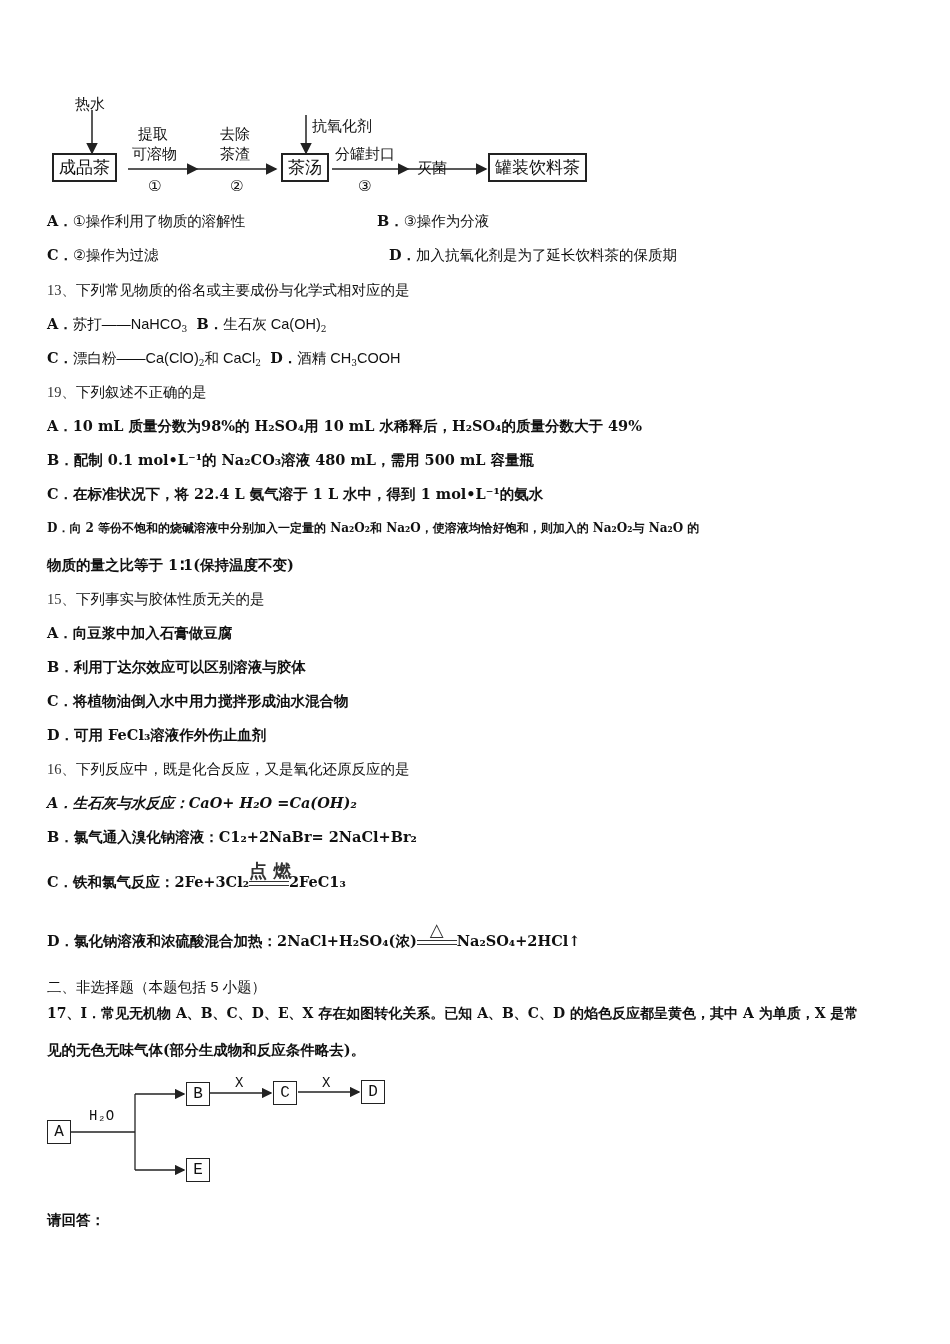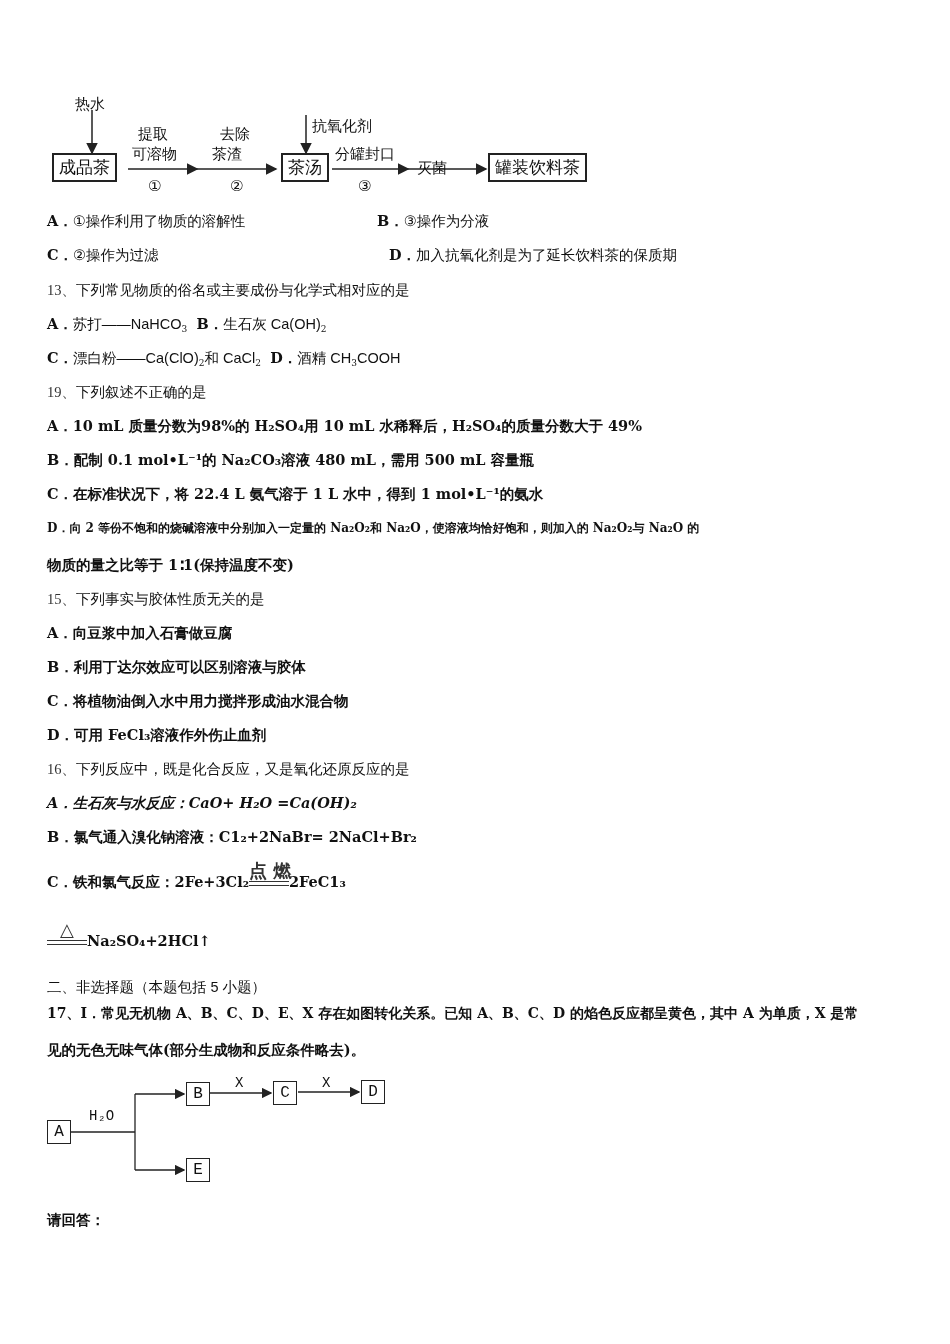--- a/index.html
+++ b/index.html
@@ -43,21 +43,21 @@
   </svg>
   <div class="fbox" style="left:12px;top:58px;">成品茶</div>
   <div class="fbox" style="left:241px;top:58px;">茶汤</div>
   <div class="fbox" style="left:448px;top:58px;">罐装饮料茶</div>
   <div class="flbl" style="left:35px;top:0px;">热水</div>
   <div class="flbl" style="left:272px;top:22px;">抗氧化剂</div>
   <div class="flbl" style="left:98px;top:30px;">提取</div>
   <div class="flbl" style="left:92px;top:50px;">可溶物</div>
   <div class="flbl" style="left:108px;top:82px;">①</div>
   <div class="flbl" style="left:180px;top:30px;">去除</div>
-  <div class="flbl" style="left:172px;top:50px;">茶渣</div>
+  <div class="flbl" style="left:180px;top:50px;">茶渣</div>
   <div class="flbl" style="left:190px;top:82px;">②</div>
   <div class="flbl" style="left:295px;top:50px;">分罐封口</div>
   <div class="flbl" style="left:318px;top:82px;">③</div>
   <div class="flbl" style="left:377px;top:64px;">灭菌</div>
 </div>
 
 <div class="line" style="top:211px;"><span class="b">A．</span><span class="sans">①操作利用了物质的溶解性</span></div>
 <div class="line" style="top:211px;left:377px;"><span class="b">B．</span><span class="sans">③操作为分液</span></div>
 <div class="line" style="top:245px;"><span class="b">C．</span><span class="sans">②操作为过滤</span></div>
 <div class="line" style="top:245px;left:377px;margin-left:12px;"><span class="b">D．</span><span class="sans">加入抗氧化剂是为了延长饮料茶的保质期</span></div>
@@ -85,21 +85,21 @@
 <div class="line b" style="top:691px;">C．将植物油倒入水中用力搅拌形成油水混合物</div>
 <div class="line b" style="top:725px;">D．可用 FeCl₃溶液作外伤止血剂</div>
 
 <div class="line" style="top:759px;"><span class="qnum">16、</span><span class="sans">下列反应中，既是化合反应，又是氧化还原反应的是</span></div>
 <div class="line b" style="top:793px;font-style:italic;">A．生石灰与水反应：CaO+ H₂O =Ca(OH)₂</div>
 <div class="line b" style="top:827px;">B．氯气通入溴化钠溶液：C1₂+2NaBr= 2NaCl+Br₂</div>
 <div class="line b" style="top:872px;">
   <span>C．铁和氯气反应：2Fe+3Cl₂</span><span class="eq-cond"><span class="top">点 燃</span><span class="l1"></span><span class="l2"></span></span><span>2FeC1₃</span>
 </div>
 <div class="line b" style="top:931px;">
-  <span class="eq-cond"><span class="top">△</span><span class="l1"></span><span class="l2"></span></span><span>Na₂SO₄+2HCl↑</span>
+  <span>D．氯化钠溶液和浓硫酸混合加热：2NaCl+H₂SO₄(浓)</span><span class="eq-cond"><span class="top">△</span><span class="l1"></span><span class="l2"></span></span><span>Na₂SO₄+2HCl↑</span>
 </div>
 
 <div class="line sans" style="top:977px;">二、非选择题（本题包括 5 小题）</div>
 <div class="line b" style="top:1003px;font-size:14px;">17、I．常见无机物 A、B、C、D、E、X 存在如图转化关系。已知 A、B、C、D 的焰色反应都呈黄色，其中 A 为单质，X 是常</div>
 <div class="line b" style="top:1040px;">见的无色无味气体(部分生成物和反应条件略去)。</div>
 
 <div class="diag">
   <svg width="350" height="115" style="position:absolute;left:0;top:0">
     <defs>
         <marker id="ah2" markerWidth="8" markerHeight="8" refX="7" refY="4" orient="auto">

